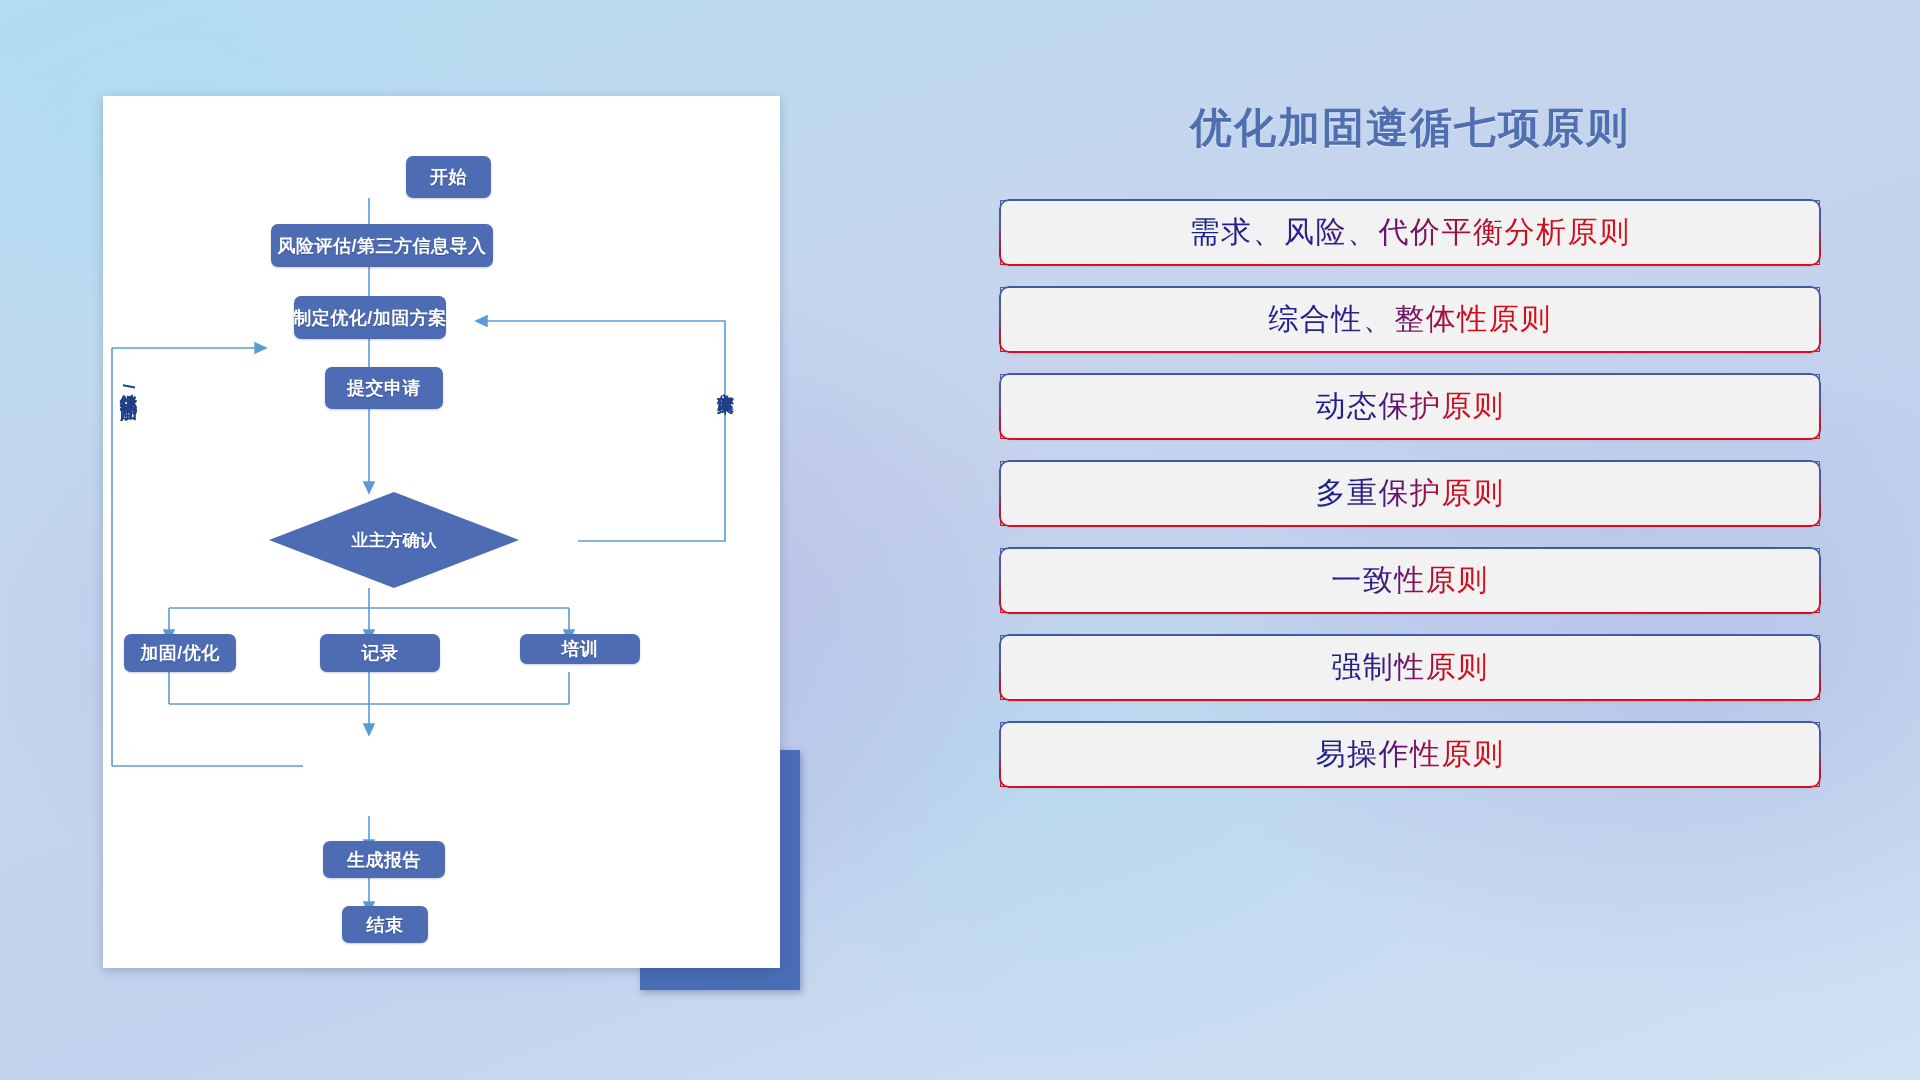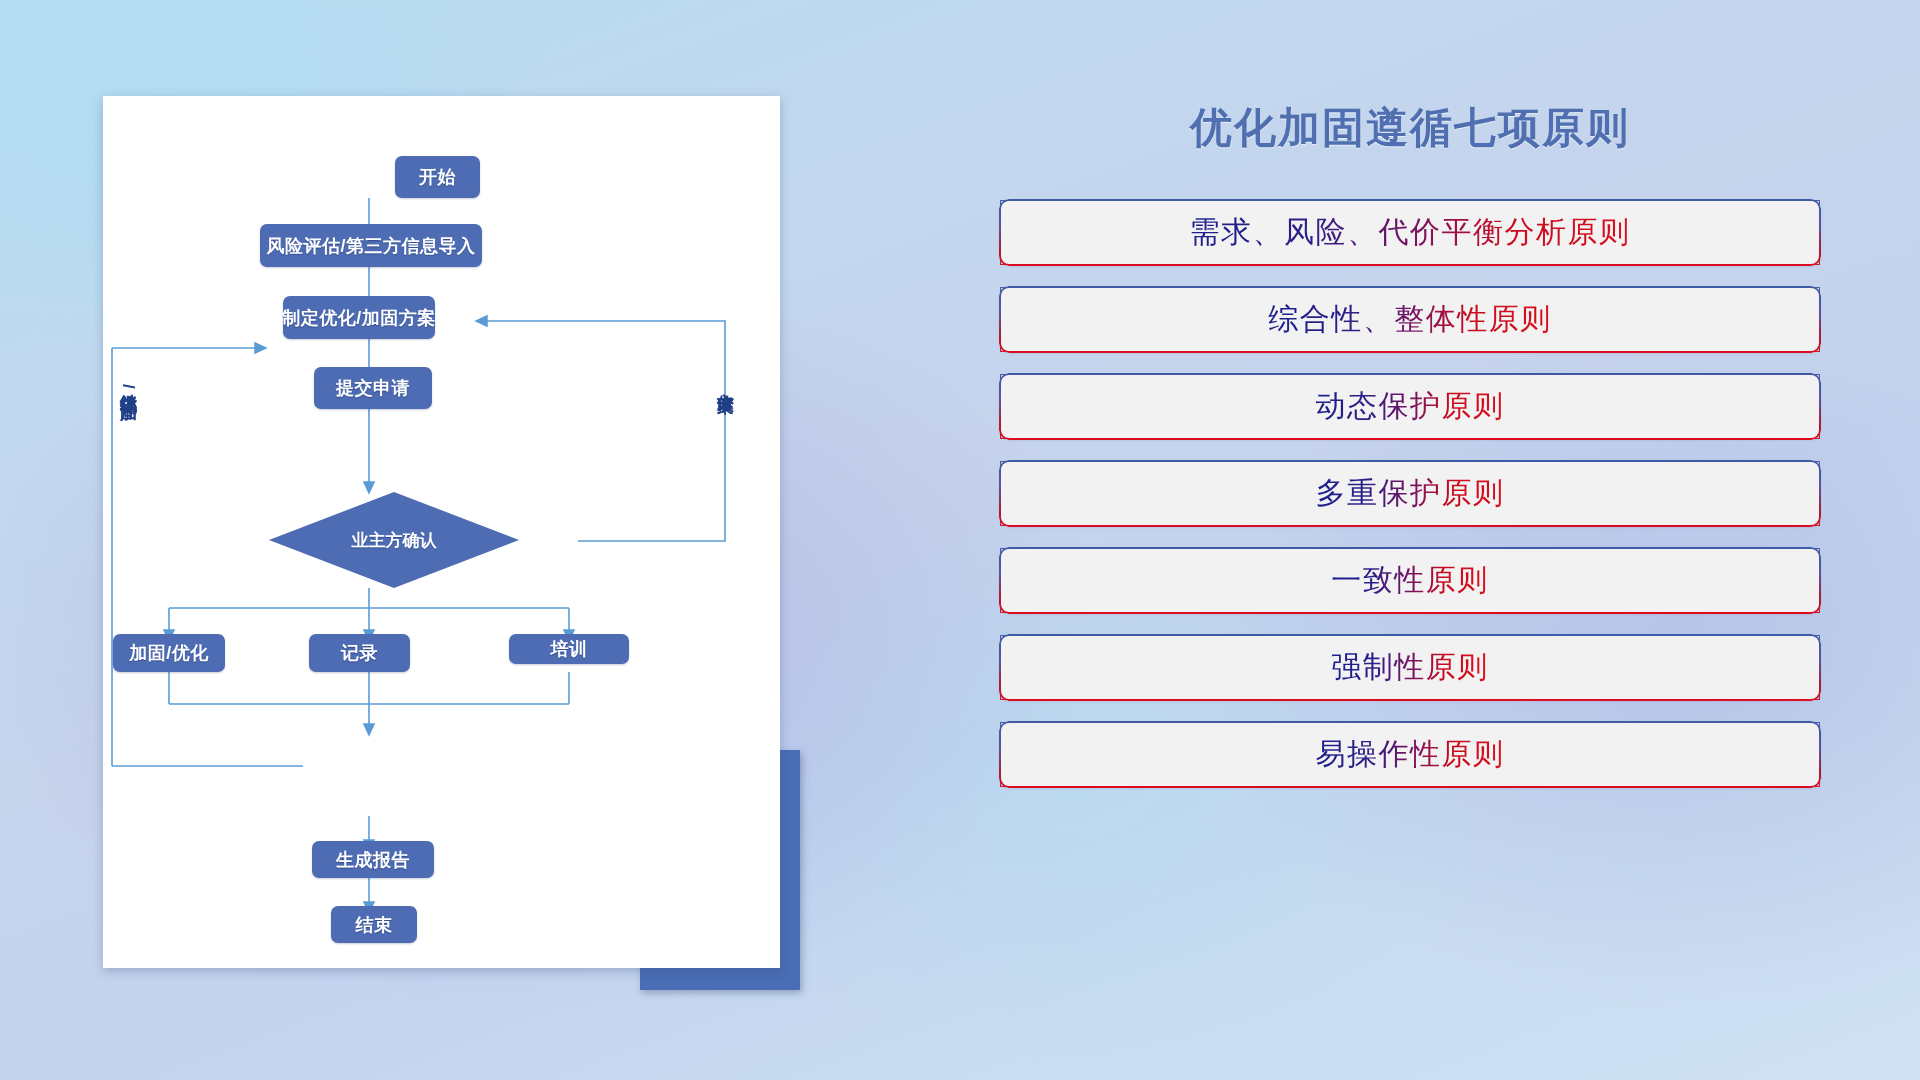--- a/index.html
+++ b/index.html
@@ -46,20 +46,21 @@
     border-radius: 7px;
     color: #ffffff;
     font-weight: bold;
     display: flex;
     align-items: center;
     justify-content: center;
     letter-spacing: 0.5px;
     text-shadow: 0 1px 1px rgba(20,40,90,0.45);
     box-shadow: 0 1px 2px rgba(40,60,110,0.25);
     white-space: nowrap;
+    margin-left: 11px;
   }
 
   .diamond {
     position: absolute;
     background: #4d6cb4;
     clip-path: polygon(50% 0%, 100% 50%, 50% 100%, 0% 50%);
     color: #ffffff;
     font-weight: bold;
     display: flex;
     align-items: center;
@@ -207,21 +208,21 @@
     </div>
 
     <div class="diamond" style="left:166px; top:396px; width:250px; height:96px; font-size:17px;">
       <span>业主方确认</span>
     </div>
 
     <div class="node" style="left:10px; top:538px; width:112px; height:38px; font-size:18px;">
       <span>加固/优化</span>
     </div>
 
-    <div class="node" style="left:206px; top:538px; width:101px; height:38px; font-size:18px;">
+    <div class="node" style="left:206px; top:538px; width:120px; height:38px; font-size:18px;">
       <span>记录</span>
     </div>
 
     <div class="node" style="left:406px; top:538px; width:120px; height:30px; font-size:18px;">
       <span>培训</span>
     </div>
 
 
     <div class="node" style="left:209px; top:745px; width:122px; height:37px; font-size:18px;">
       <span>生成报告</span>

